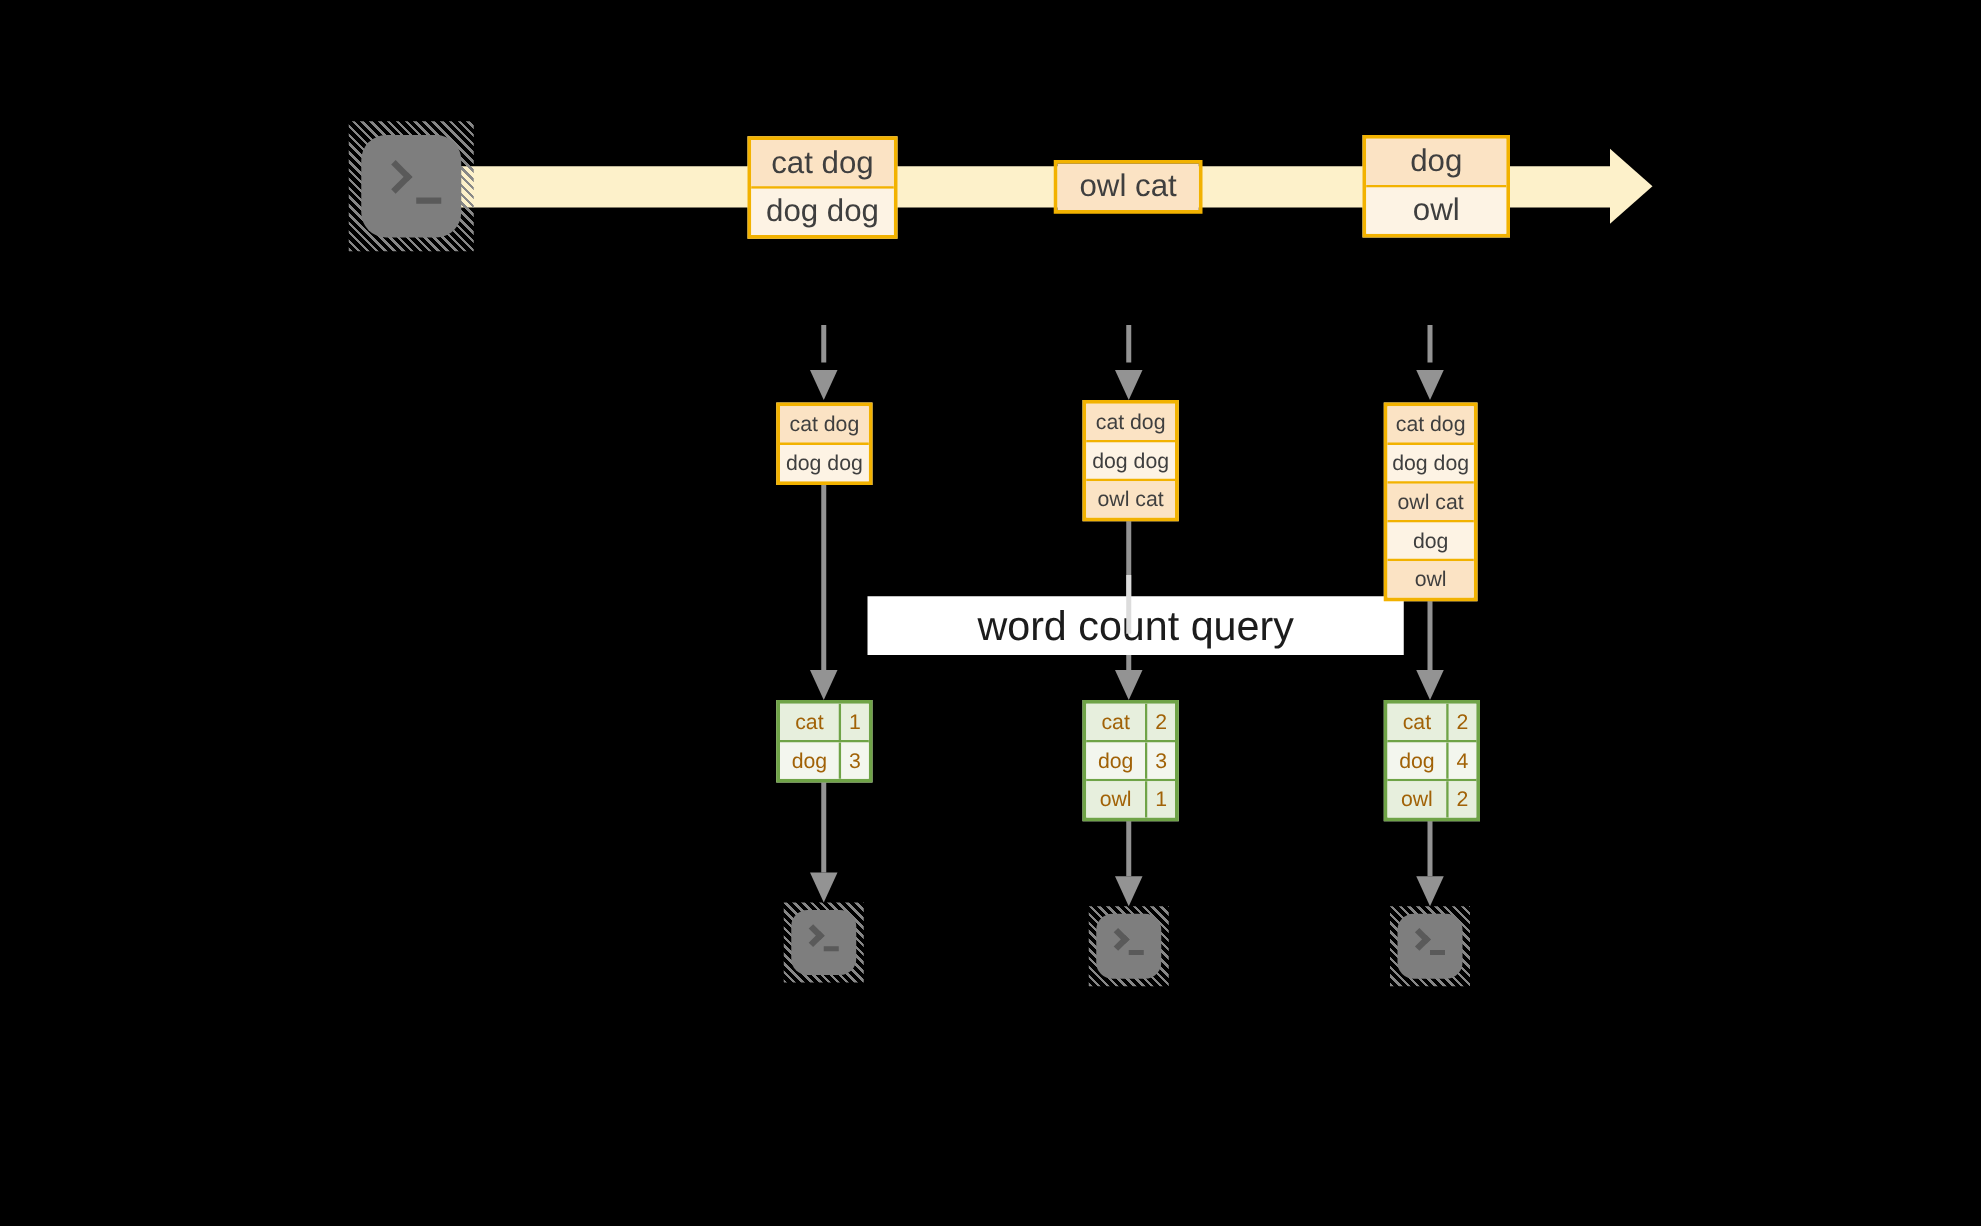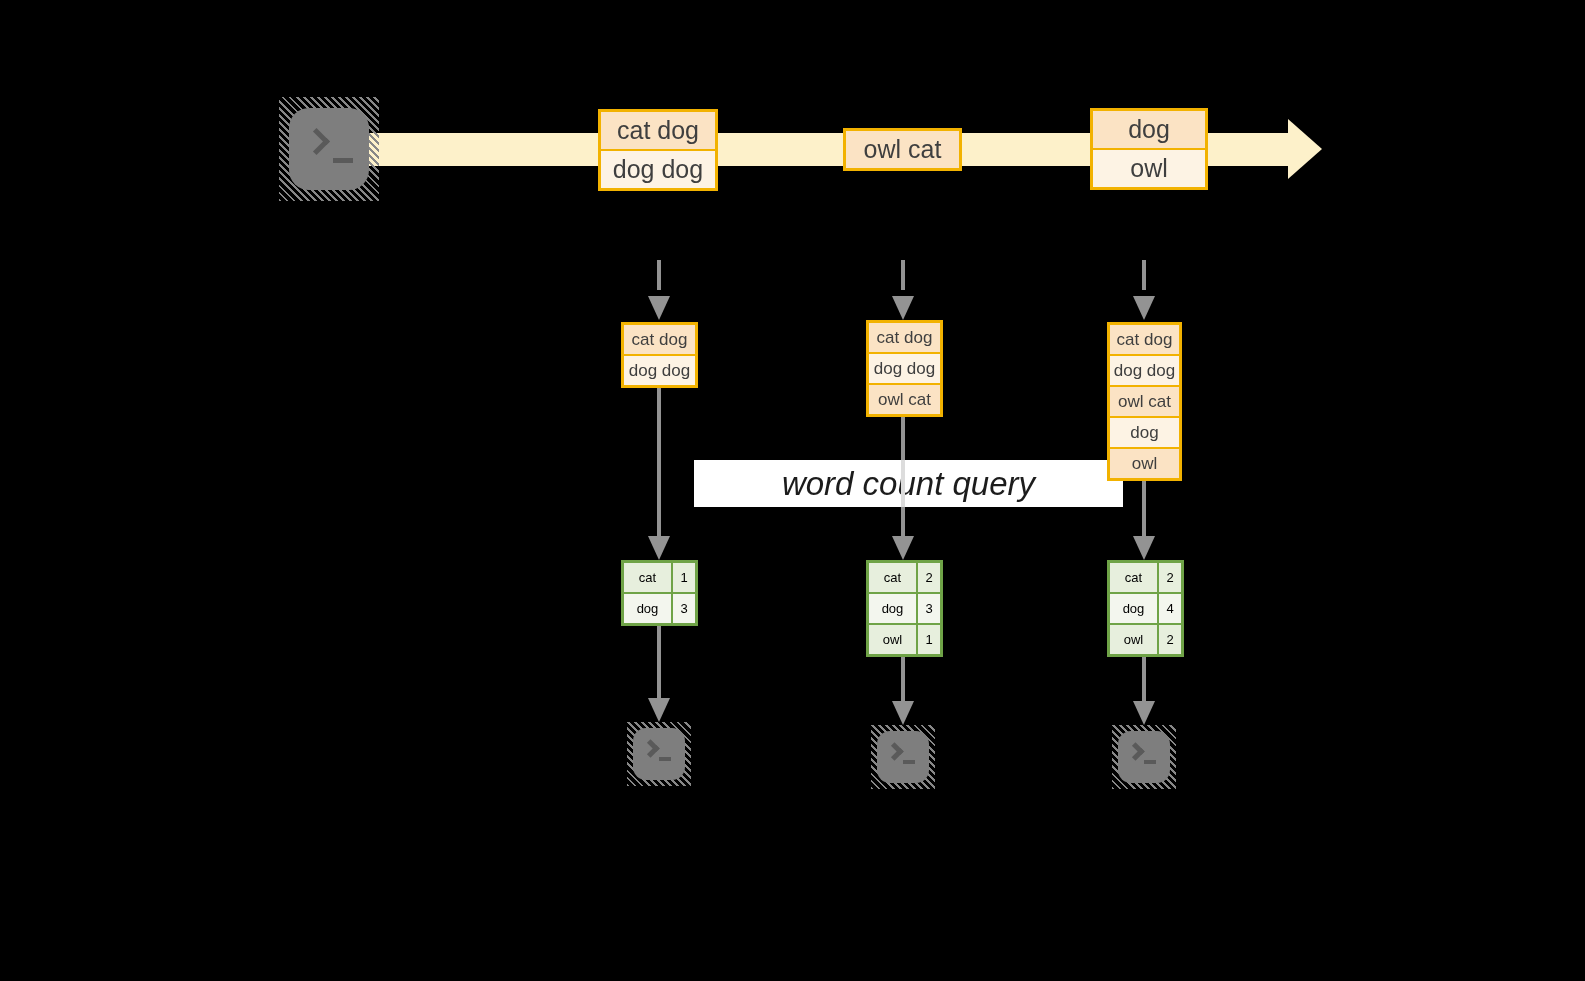--- a/index.html
+++ b/index.html
@@ -36,21 +36,21 @@
   .vline{position:absolute;width:4px;background:var(--arrow);z-index:2;}
   .vhead{position:absolute;width:0;height:0;z-index:2;
     border-left:11px solid transparent;border-right:11px solid transparent;
     border-top:24px solid var(--arrow);}
   
   .qlabel{position:absolute;background:#ffffff;z-index:3;display:flex;align-items:center;justify-content:center;
     font-size:33px;color:#1c1c1c;}
   .qline{position:absolute;width:4px;background:#dcdcdc;z-index:4;}
   
   .gbox{position:absolute;border:3px solid var(--green);background:var(--greenB);z-index:4;box-sizing:border-box;}
-  .grow{display:flex;border-bottom:2px solid var(--green);height:29px;line-height:29px;font-size:13px;color:#000000;}
+  .grow{display:flex;border-bottom:2px solid var(--green);height:29px;line-height:29px;font-size:17px;color:#a16207;}
   .grow:last-child{border-bottom:none;}
   .gword{width:47px;text-align:center;border-right:2px solid var(--green);}
   .gval{flex:1;text-align:center;}
   .grow.ga .gword,.grow.ga .gval{background:var(--greenA);}
   .grow.gb .gword,.grow.gb .gval{background:var(--greenB);}
   
   .term{position:absolute;z-index:4;
     background:repeating-linear-gradient(45deg, #878787 0 2px, rgba(0,0,0,0) 2px 5px);}
   .term-inner{position:absolute;background:var(--icongray);}
   .term-big{width:100px;height:104px;}
@@ -124,21 +124,21 @@
 
   <div class="vline" style="left:657px;top:388px;height:148px;"></div>
   <div class="vhead" style="left:648px;top:536px;"></div>
 
   <div class="vline" style="left:901px;top:417px;height:119px;"></div>
   <div class="vhead" style="left:892px;top:536px;"></div>
 
   <div class="vline" style="left:1142px;top:481px;height:55px;"></div>
   <div class="vhead" style="left:1133px;top:536px;"></div>
 
-  <div class="qlabel" style="left:694px;top:460px;width:429px;height:47px;font-style:italic;">word count query</div>
+  <div class="qlabel" style="left:694px;top:477px;width:429px;height:47px;">word count query</div>
   <div class="qline" style="left:901px;top:460px;height:47px;"></div>
 
   <div class="gbox" style="left:621px;top:560px;width:77px;">
     <div class="grow ga">
       <div class="gword">cat</div>
       <div class="gval">1</div>
     </div>
     <div class="grow gb">
       <div class="gword">dog</div>
       <div class="gval">3</div>

